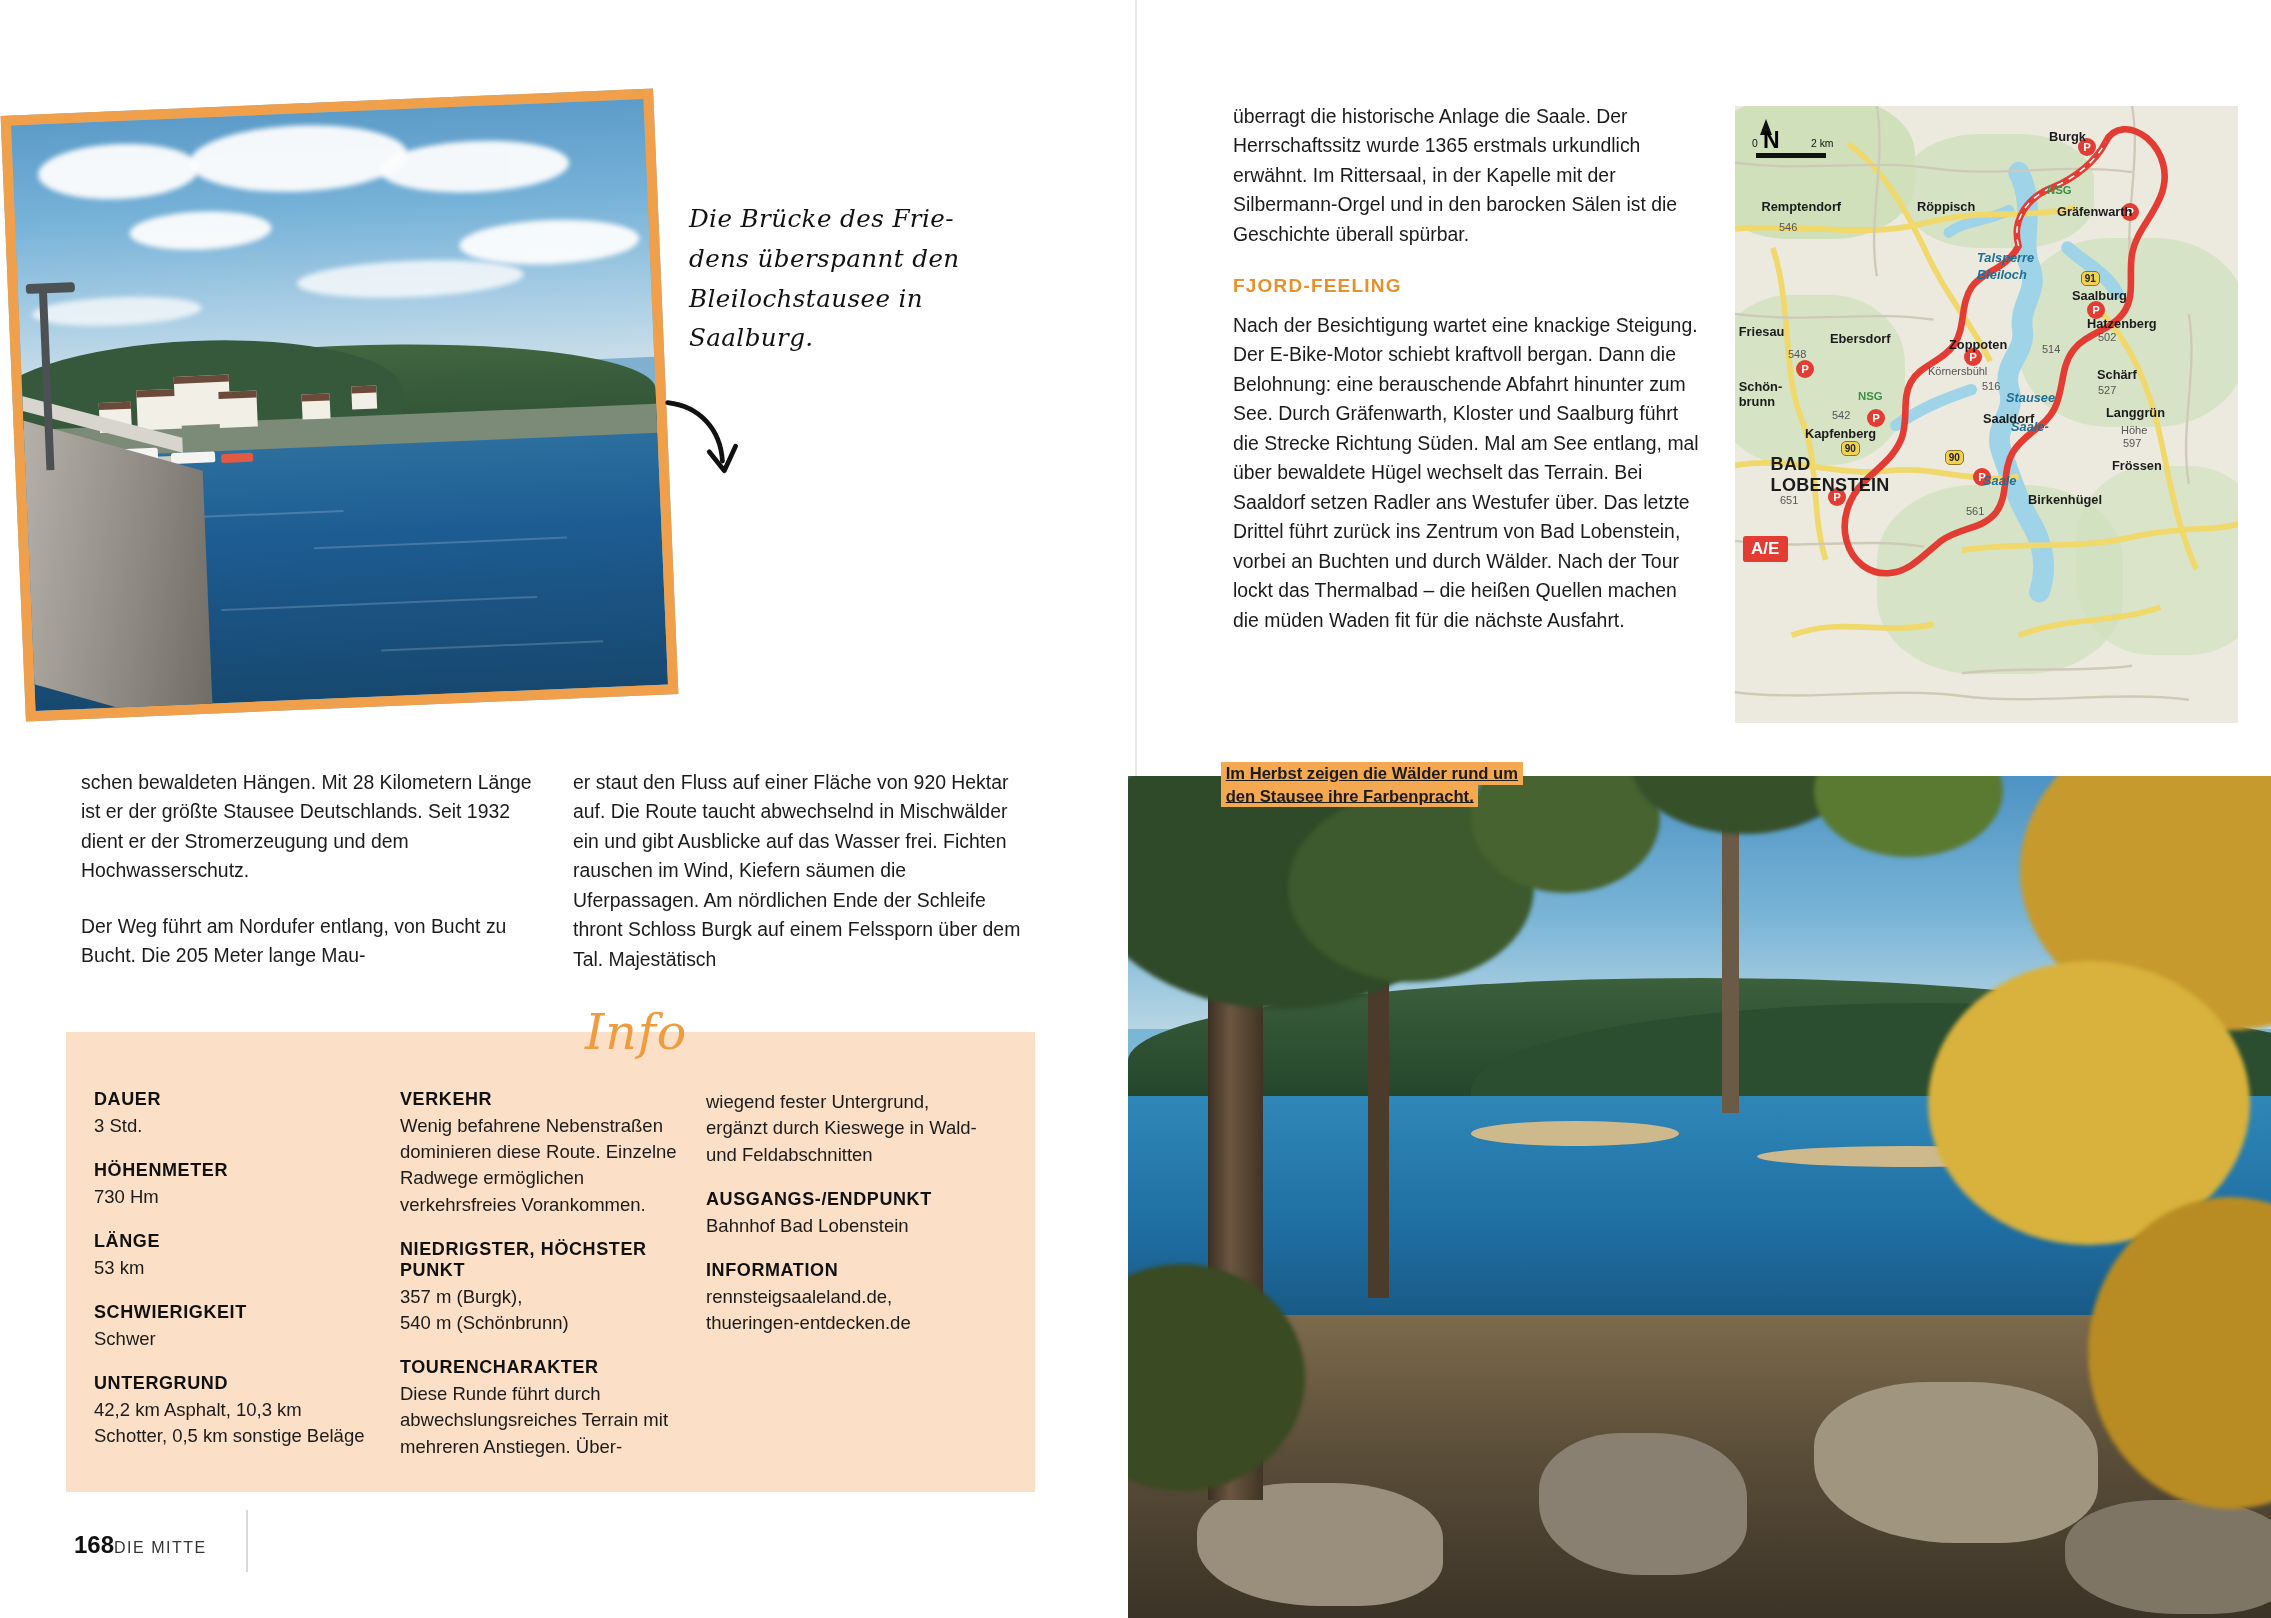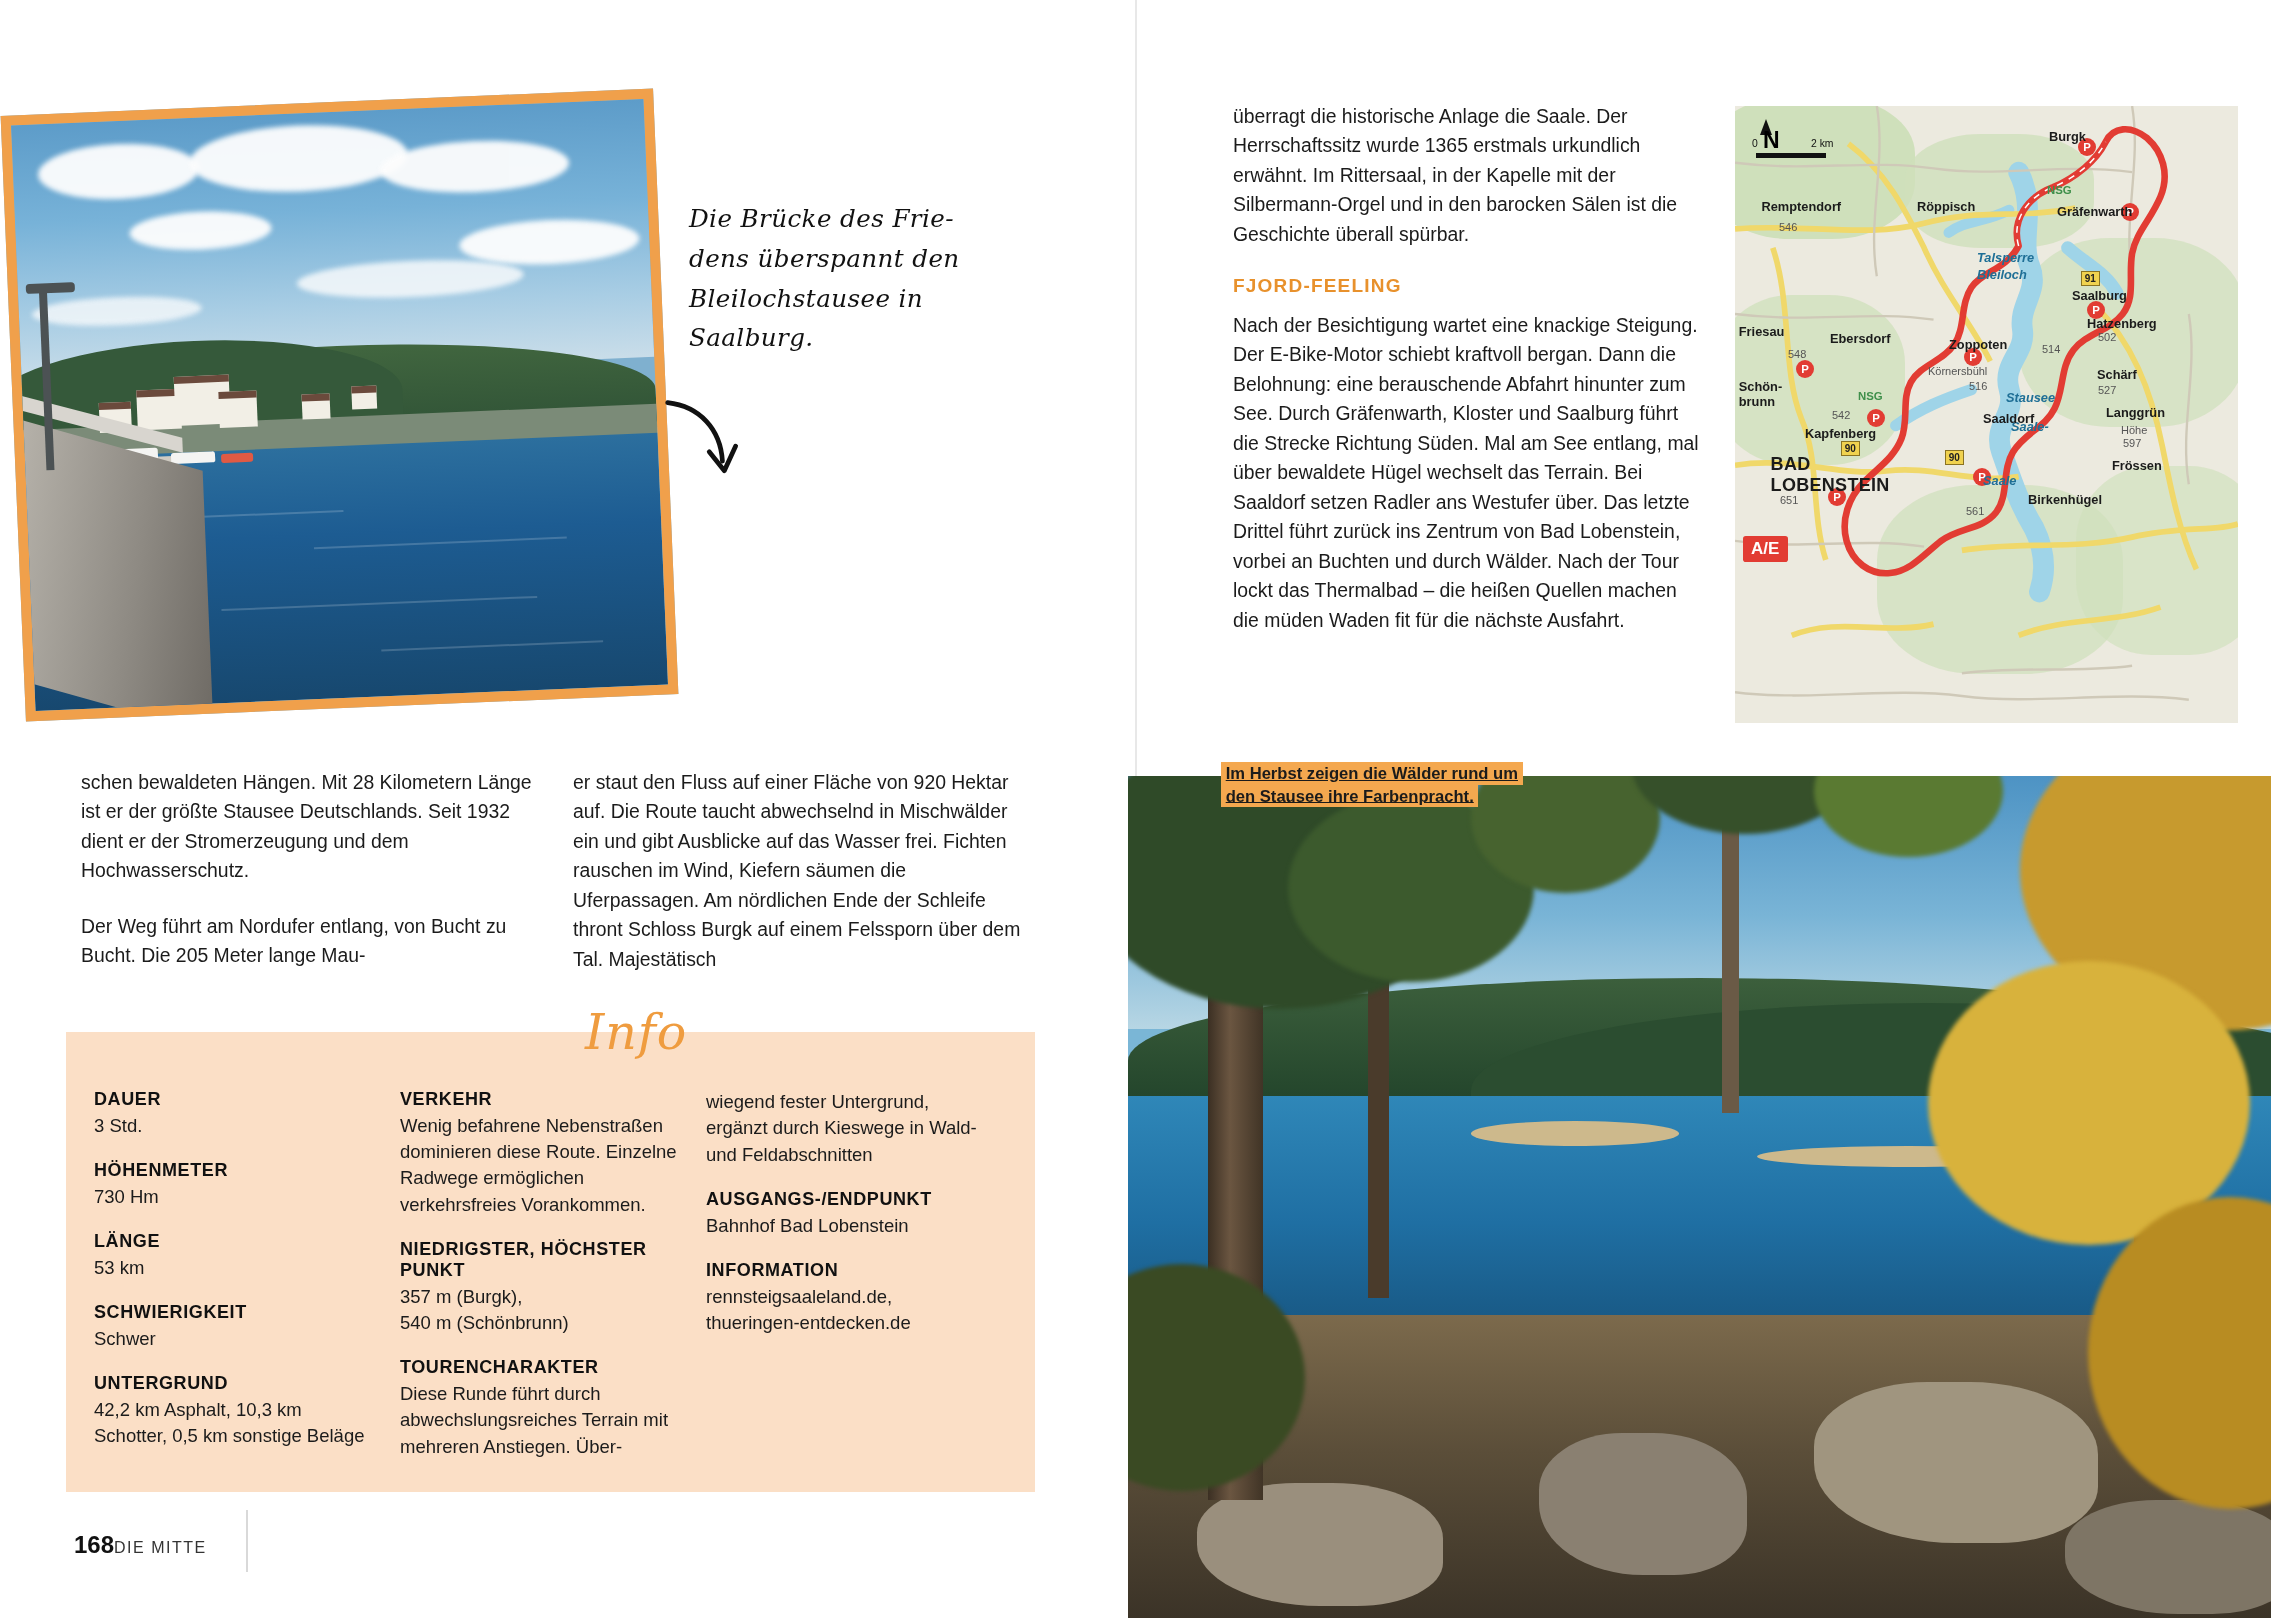--- a/index.html
+++ b/index.html
@@ -338,21 +338,21 @@
     color: #fff;
     font-weight: bold;
     font-size: 17px;
     padding: 2.8px 8.5px;
     border-radius: 2.8px;
   }
   .map-shield {
     position: absolute;
     background: #f0d24f;
     border: 0.9px solid #8a7322;
-    border-radius: 0;
+    border-radius: 5px;
     font-size: 10px;
     font-weight: bold;
     color: #222;
     padding: 0.9px 2.8px;
   }
 
   
   .photo-autumn {
     position: absolute;
     left: 1128px;
@@ -640,21 +640,21 @@
     <div class="map-label big" style="left:7.6px;top:369px;">LOBENSTEIN</div>
     <div class="map-label b" style="left:293px;top:386px;">Birkenhügel</div>
     <div class="map-label nsg" style="left:312px;top:78px;">NSG</div>
     <div class="map-label nsg" style="left:123px;top:284px;">NSG</div>
     <div class="map-label water" style="left:248px;top:367px;">Saale</div>
 
     <div class="map-label num" style="left:44px;top:115px;">546</div>
     <div class="map-label num" style="left:363px;top:225px;">502</div>
     <div class="map-label num" style="left:307px;top:237px;">514</div>
     <div class="map-label num" style="left:53px;top:242px;">548</div>
-    <div class="map-label num" style="left:186px;top:274px;padding-left:48px;">516</div>
+    <div class="map-label num" style="left:199px;top:274px;padding-left:48px;">516</div>
     <div class="map-label num" style="left:363px;top:278px;">527</div>
     <div class="map-label num" style="left:97px;top:303px;">542</div>
     <div class="map-label num" style="left:388px;top:331px;">597</div>
     <div class="map-label num" style="left:45px;top:388px;">651</div>
     <div class="map-label num" style="left:231px;top:399px;">561</div>
 
     <div class="map-shield" style="left:106px;top:335px;">90</div>
     <div class="map-shield" style="left:210px;top:344px;">90</div>
     <div class="map-shield" style="left:346px;top:165px;">91</div>
   </div>

